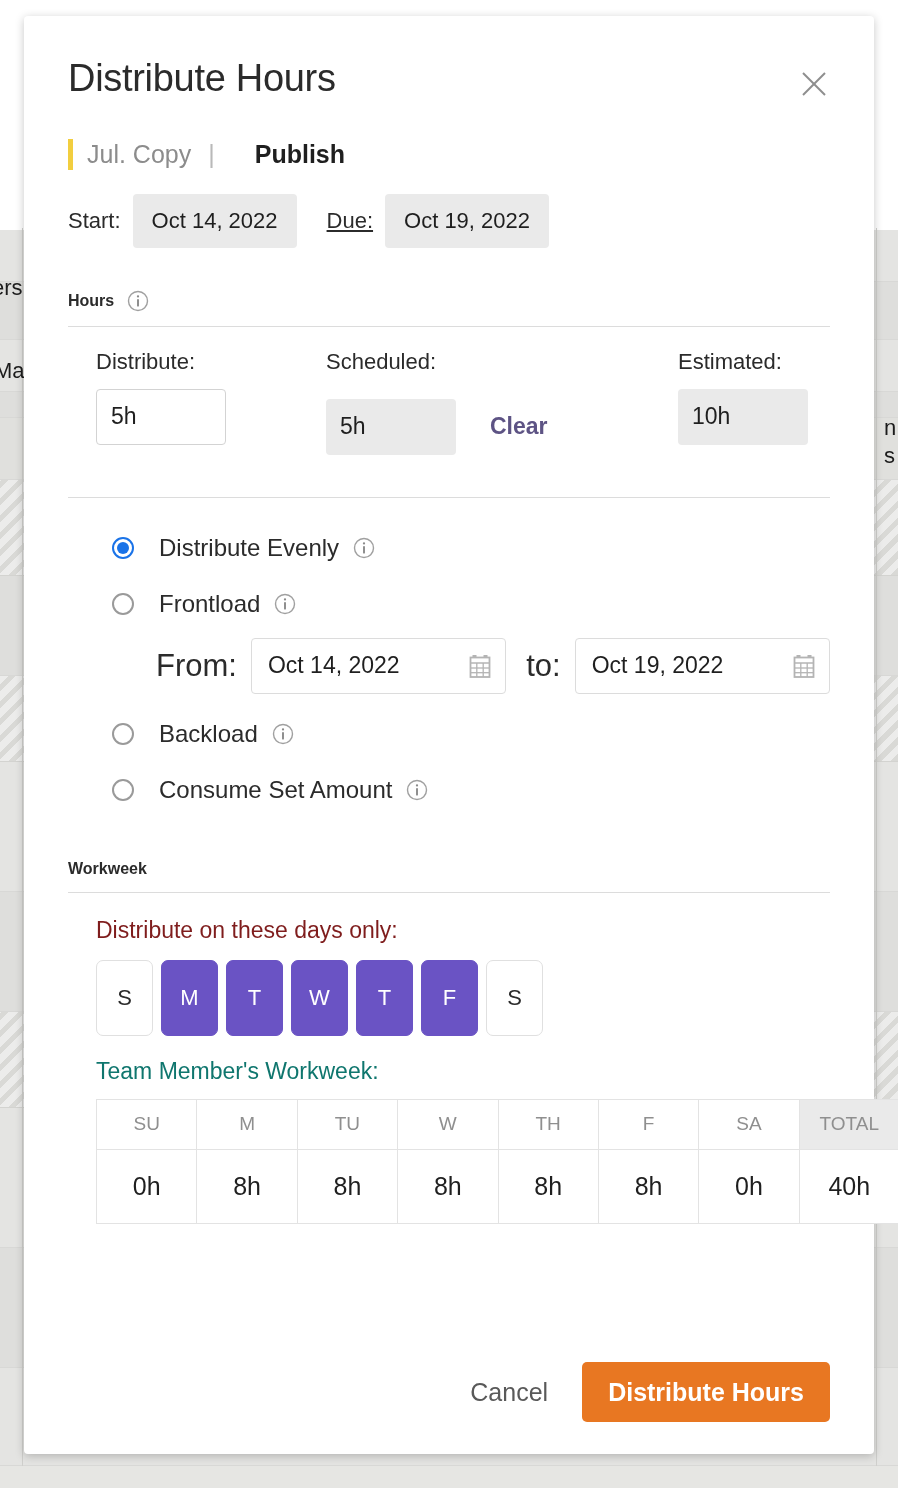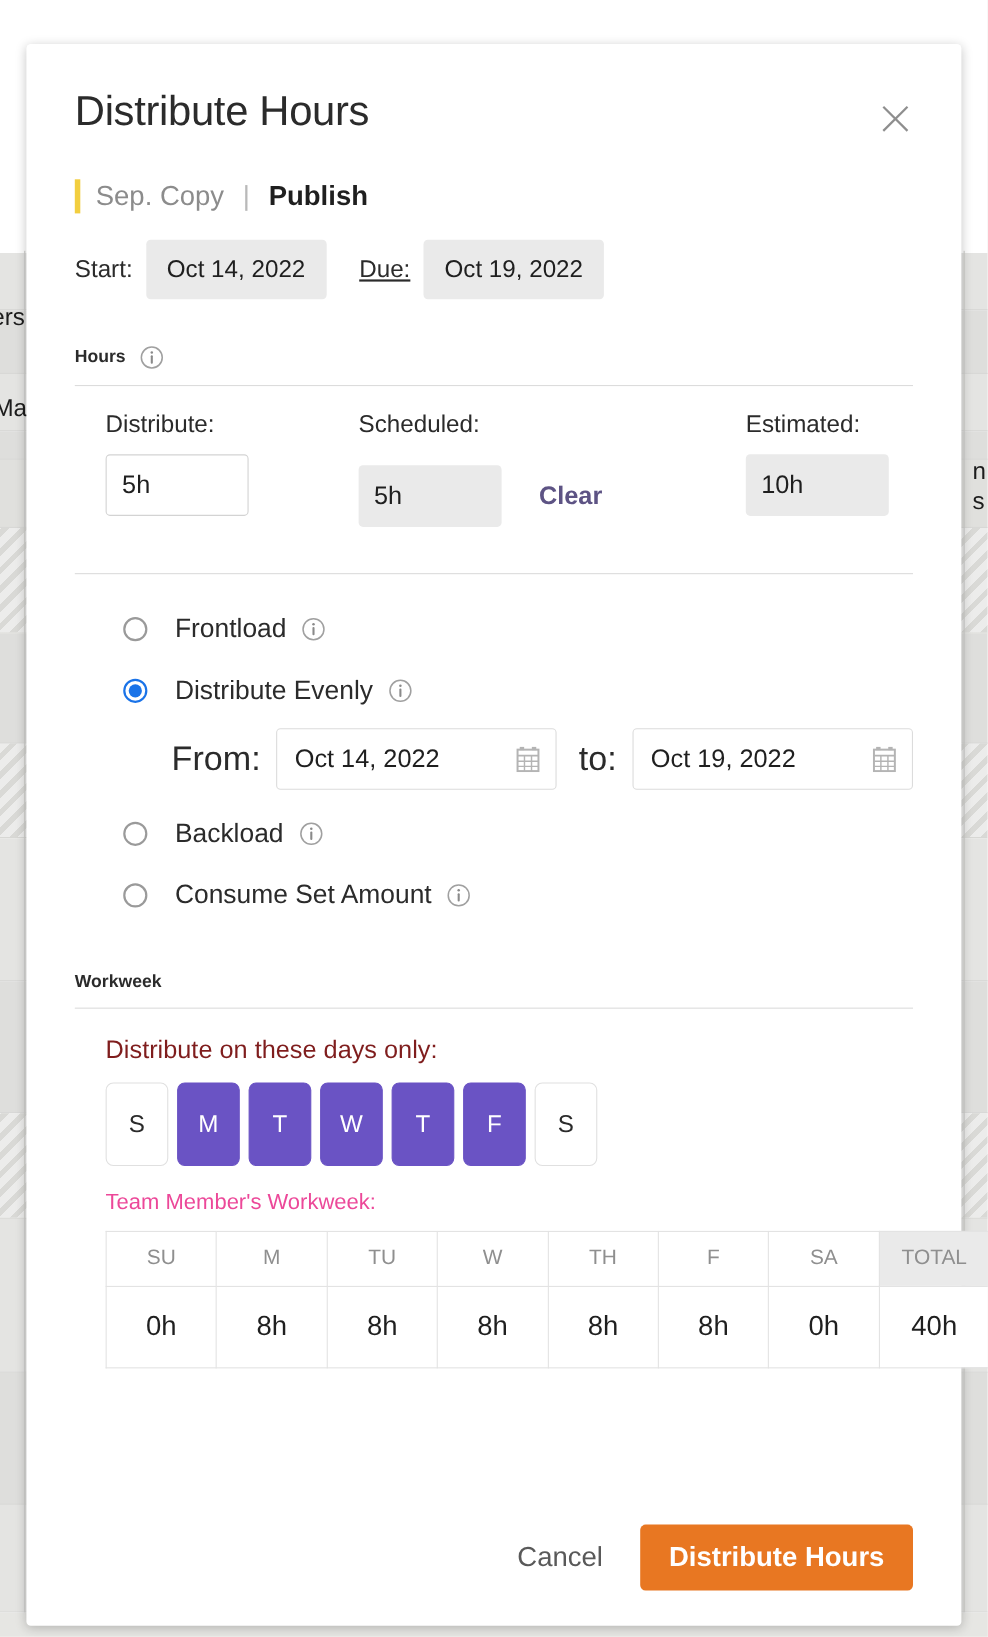--- a/index.html
+++ b/index.html
@@ -58,21 +58,21 @@
   .bg-vline {
     position: absolute;
     width: 1px;
     background: #cfcfcc;
   }
 
   
   #modal {
     position: absolute;
     left: 24px;
-    top: 40px;
+    top: 16px;
     width: 850px;
     height: 1438px;
     background: #ffffff;
     border-radius: 4px;
     box-shadow: 0 2px 10px rgba(0,0,0,0.22);
     padding: 0 44px;
     z-index: 10;
   }
 
   
@@ -122,20 +122,21 @@
   .crumb-sep {
     font-size: 25px;
     color: #b9b9b9;
     margin: 0 17px;
     font-weight: 300;
   }
   .crumb-current {
     font-size: 25px;
     color: #1f1f1f;
     font-weight: 700;
+    margin-left: 23px;
   }
 
   
   .date-row {
     display: flex;
     align-items: center;
     margin-top: 22px;
   }
   .date-label {
     font-size: 22px;
@@ -329,22 +330,22 @@
     background: #ffffff;
     color: #2b2b2b;
   }
   .day-btn.on {
     background: #6a53c4;
     border-color: #6a53c4;
     color: #ffffff;
   }
 
   .ww-sub2 {
-    font-size: 20px;
-    color: #ec4899;
+    font-size: 23px;
+    color: #0f766e;
     margin-top: 22px;
     padding-left: 28px;
   }
   .ww-table {
     margin-top: 14px;
     margin-left: 28px;
     width: 804px;
     border-collapse: collapse;
     table-layout: fixed;
   }
@@ -438,21 +439,21 @@
     <div class="close-btn">
       <svg width="30" height="30" viewBox="0 0 30 30" aria-hidden="true">
         <line x1="4" y1="4" x2="26" y2="26" stroke="#8e8e8e" stroke-width="2"></line>
         <line x1="26" y1="4" x2="4" y2="26" stroke="#8e8e8e" stroke-width="2"></line>
       </svg>
     </div>
   </div>
 
   <div class="breadcrumb">
     <div class="crumb-bar"></div>
-    <span class="crumb-parent">Sep. Copy</span>
+    <span class="crumb-parent">Jul. Copy</span>
     <span class="crumb-sep">|</span>
     <span class="crumb-current">Publish</span>
   </div>
 
   <div class="date-row">
     <span class="date-label">Start:</span>
     <div class="date-chip">Oct 14, 2022</div>
     <span class="date-label due">Due:</span>
     <div class="date-chip">Oct 19, 2022</div>
   </div>
@@ -487,35 +488,35 @@
         <div class="hours-readonly">10h</div>
       </div>
     </div>
   </div>
 
   <div class="section">
     <div class="section-rule"></div>
 
     <div class="radio-list">
 
-      <div class="radio-row">
+      <div class="radio-row selected">
         <span class="radio-mark"></span>
-        <span class="radio-label">Frontload</span>
+        <span class="radio-label">Distribute Evenly</span>
         <span class="info-icon">
           <svg width="22" height="22" viewBox="0 0 22 22" aria-hidden="true">
             <circle cx="11" cy="11" r="9.5" fill="none" stroke="#a0a0a0" stroke-width="1.4"></circle>
             <circle cx="11" cy="6.4" r="1.15" fill="#8a8a8a"></circle>
             <rect x="10.05" y="9" width="1.9" height="7.6" rx="0.9" fill="#8a8a8a"></rect>
           </svg>
         </span>
       </div>
 
-      <div class="radio-row selected">
+      <div class="radio-row">
         <span class="radio-mark"></span>
-        <span class="radio-label">Distribute Evenly</span>
+        <span class="radio-label">Frontload</span>
         <span class="info-icon">
           <svg width="22" height="22" viewBox="0 0 22 22" aria-hidden="true">
             <circle cx="11" cy="11" r="9.5" fill="none" stroke="#a0a0a0" stroke-width="1.4"></circle>
             <circle cx="11" cy="6.4" r="1.15" fill="#8a8a8a"></circle>
             <rect x="10.05" y="9" width="1.9" height="7.6" rx="0.9" fill="#8a8a8a"></rect>
           </svg>
         </span>
       </div>
 
       <div class="fromto-row">

